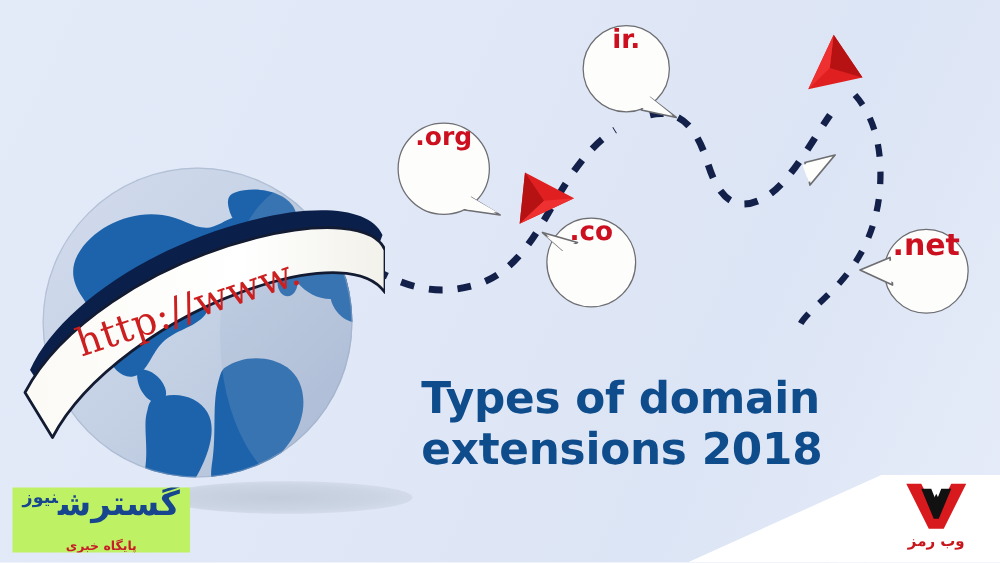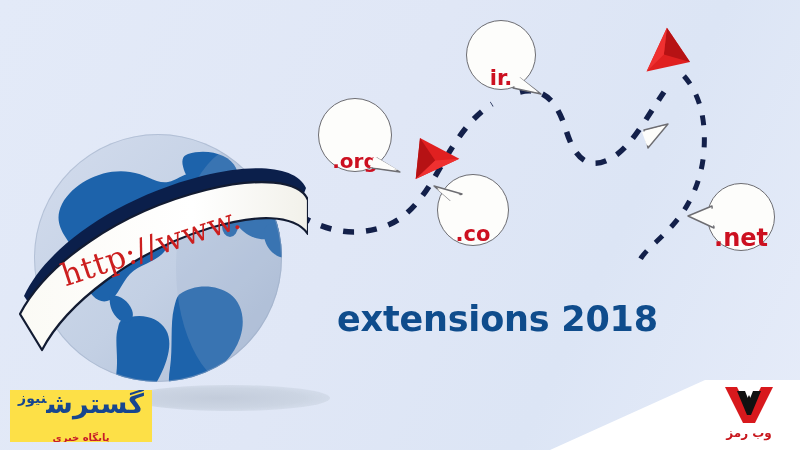--- a/index.html
+++ b/index.html
@@ -62,21 +62,21 @@
     pointer-events: none;
   }
 
   
   .bubble {
     position: absolute;
     border-radius: 50%;
     background: #fdfdfb;
     border: 1.4px solid #6d6d72;
     display: flex;
-    align-items: flex-end;
+    align-items: flex-start;
     justify-content: center;
     box-sizing: border-box;
   }
   .bubble span {
     color: #cc1020;
     font-weight: 700;
     font-family: "DejaVu Sans", "Liberation Sans", sans-serif;
     line-height: 1;
     user-select: none;
   }
@@ -107,21 +107,21 @@
     clip-path: polygon(100% 0%, 100% 100%, 0% 100%, 62% 0%);
   }
 
   
   #logo-left {
     position: absolute;
     left: 10px;
     bottom: 8px;
     width: 142px;
     height: 52px;
-    background: #fde047;
+    background: #bef264;
     display: flex;
     flex-direction: column;
     align-items: center;
     justify-content: center;
     overflow: hidden;
   }
   #logo-left .main {
     color: #17468f;
     font-family: "DejaVu Sans", "Liberation Sans", sans-serif;
     font-weight: 700;
@@ -306,20 +306,21 @@
 
   <div class="bubble" style="left:707px; top:183px; width:68px; height:68px;">
     <span style="font-size:24px;">.net</span>
   </div>
   <svg class="layer" width="800" height="450">
     <path d="M712,206 L688,216 L714,228 Z" fill="#fdfdfb" stroke="#6d6d72" stroke-width="1.4" stroke-linejoin="round"></path>
     <path d="M714,208 L692,216 L715,226 Z" fill="#fdfdfb" stroke="none"></path>
   </svg>
 
   <div id="title">
+    <span class="line1">Types of domain</span>
     <span class="line2">extensions 2018</span>
   </div>
 
   <div id="logo-left">
     <div class="main">
       <span>گسترش</span><span class="suffix">نیوز</span>
     </div>
     <div class="sub">پایگاه خبری</div>
   </div>
 

